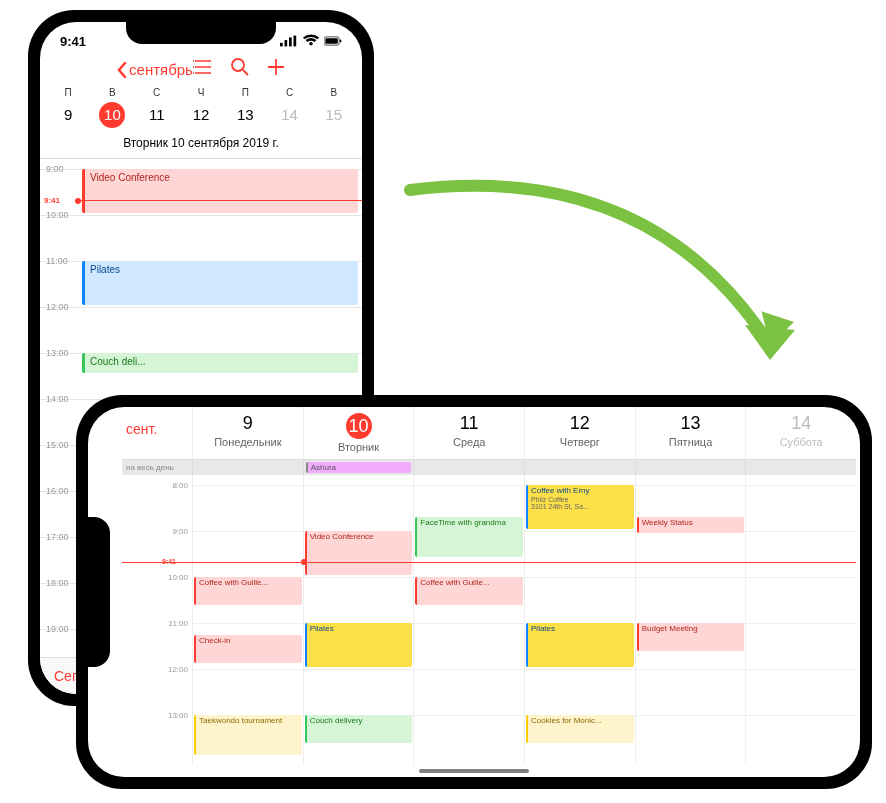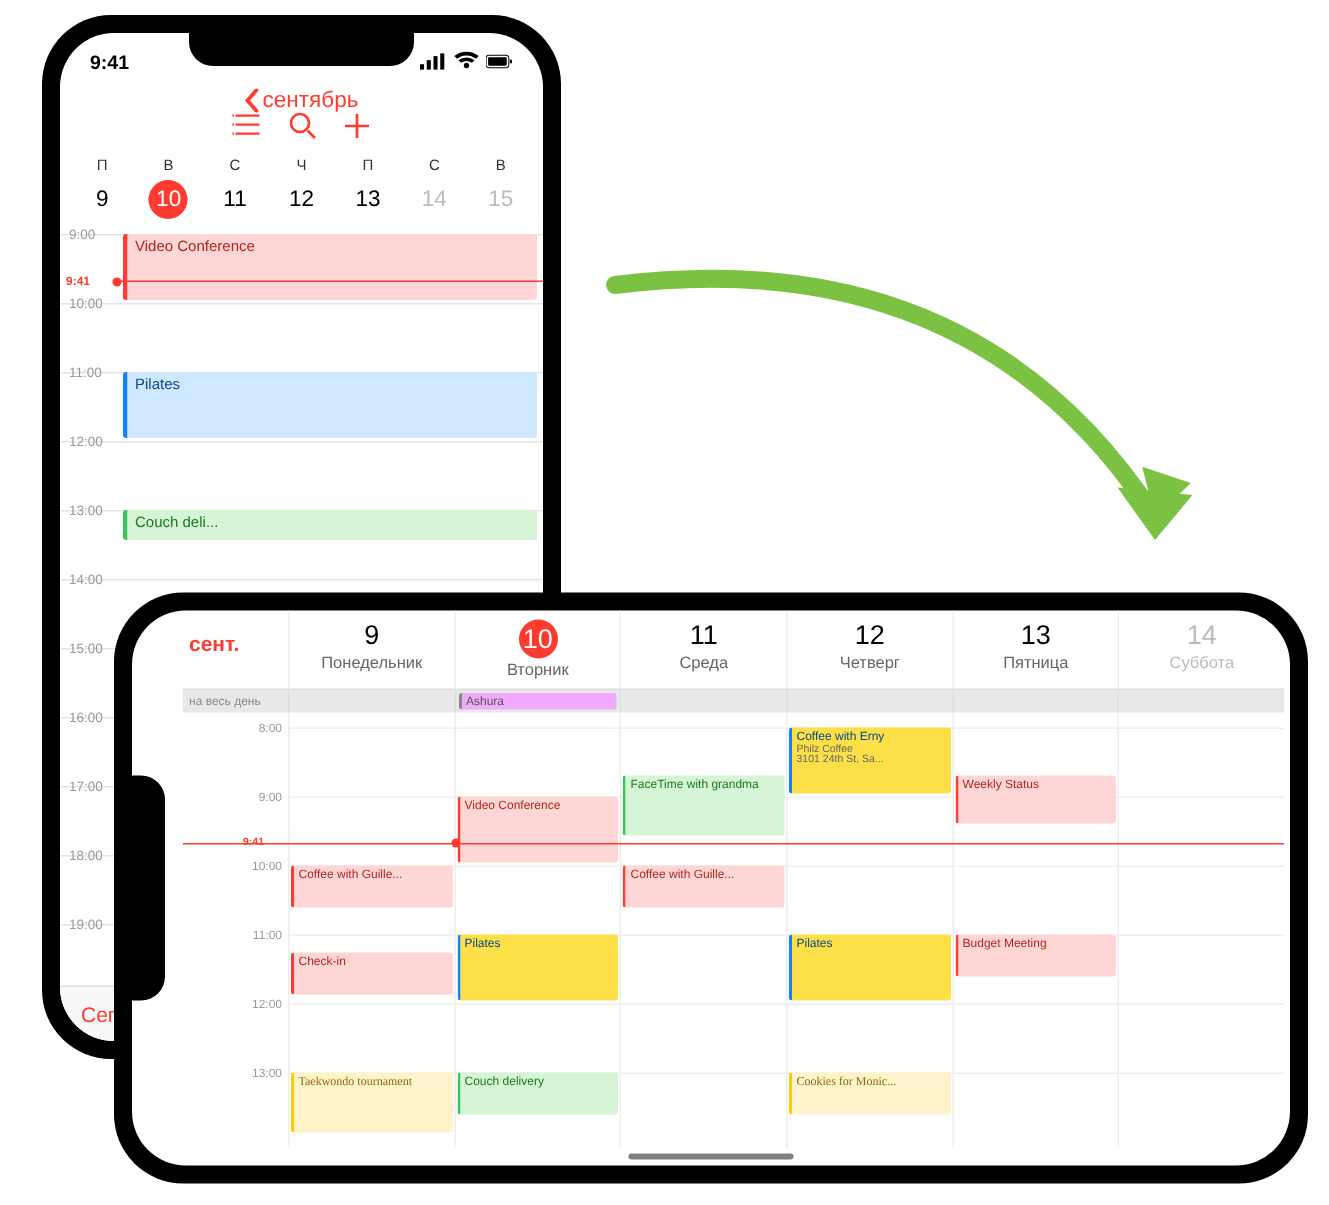--- a/index.html
+++ b/index.html
@@ -6,21 +6,21 @@
 body { font-family: -apple-system, "Helvetica Neue", Arial, sans-serif; background: #fff; width: 886px; height: 803px; position: relative; overflow: hidden; }
 
 
 .phone1 { position: absolute; left: 28px; top: 10px; width: 346px; height: 696px; background: #000; border-radius: 46px; padding: 12px; }
 .screen1 { width: 100%; height: 100%; background: #fff; border-radius: 36px; overflow: hidden; position: relative; }
 .notch1 { position: absolute; top: 0; left: 50%; transform: translateX(-50%); width: 150px; height: 22px; background: #000; border-radius: 0 0 16px 16px; z-index: 20; }
 
 .status-bar { display: flex; justify-content: space-between; align-items: center; padding: 8px 20px 0; font-size: 13px; font-weight: 600; height: 30px; }
 .status-right { display: flex; gap: 4px; align-items: center; }
 
-.nav1 { display: flex; justify-content: center; align-items: center; padding: 6px 14px; flex-direction: column; }
+.nav1 { display: flex; justify-content: center; align-items: center; padding: 6px 14px; }
 .nav-back { color: #ff3b30; font-size: 15px; display: flex; align-items: center; gap: 2px; }
 .nav-icons { display: flex; gap: 18px; }
 .nav-icon { color: #ff3b30; font-size: 19px; }
 
 .week-row { display: flex; padding: 0 6px; }
 .day-col { flex: 1; text-align: center; }
 .day-abbr { font-size: 10px; color: #333; margin-bottom: 4px; }
 .day-num { font-size: 15px; padding: 4px 0; }
 .day-num.sel { background: #ff3b30; color: #fff; border-radius: 50%; width: 26px; height: 26px; line-height: 18px; margin: 0 auto; }
 .day-num.wk { color: #bbb; }
@@ -41,42 +41,42 @@
 .today-bar { position: absolute; bottom: 0; left: 0; right: 0; padding: 10px 14px; border-top: 1px solid #ddd; background: #f8f8f8; font-size: 14px; color: #ff3b30; }
 
 
 .phone2 { position: absolute; left: 76px; top: 395px; width: 796px; height: 394px; background: #000; border-radius: 46px; padding: 12px; z-index: 5; }
 .screen2 { width: 100%; height: 100%; background: #fff; border-radius: 36px; overflow: hidden; position: relative; }
 .notch2 { position: absolute; left: 0; top: 50%; transform: translateY(-50%); width: 22px; height: 150px; background: #000; border-radius: 0 16px 16px 0; z-index: 20; }
 
 .p2-content { position: absolute; left: 34px; right: 4px; top: 0; bottom: 0; }
 
 .wk-header { display: flex; border-bottom: 1px solid #ddd; }
-.wk-month { width: 70px; color: #ff3b30; font-weight: 700; font-size: 14px; padding: 14px 0 0 4px; }
+.wk-month { width: 70px; color: #ff3b30; font-weight: 400; font-size: 14px; padding: 14px 0 0 4px; }
 .wk-day { flex: 1; text-align: center; padding: 6px 0; border-left: 1px solid #eee; }
 .wk-dn { font-size: 18px; font-weight: 400; }
 .wk-dn.sel { background: #ff3b30; color: #fff; border-radius: 50%; width: 26px; height: 26px; line-height: 26px; display: inline-block; }
 .wk-dw { font-size: 11px; color: #666; margin-top: 2px; }
 .wk-day.sat .wk-dn, .wk-day.sat .wk-dw { color: #bbb; }
 
 .allday-row { display: flex; background: #e8e8e8; font-size: 9px; }
 .allday-lbl { width: 70px; padding: 3px 4px; color: #888; font-size: 8px; }
 .allday-cell { flex: 1; border-left: 1px solid #ddd; padding: 2px; }
 .allday-ev { background: #f0abfc; padding: 1px 3px; border-radius: 2px; font-size: 8px; border-left: 2px solid #888; color: #555;}
 
 .wk-grid { position: relative; height: 290px; display: flex; }
 .wk-timecol { width: 70px; position: relative; }
 .wk-hr { position: absolute; right: 4px; font-size: 8px; color: #999; margin-left: 12px; }
 .wk-daycol { flex: 1; border-left: 1px solid #eee; position: relative; }
 .wk-gridline { position: absolute; left: 70px; right: 0; border-top: 1px solid #eee; }
 .wk-ev { position: absolute; left: 1px; right: 1px; font-size: 8px; padding: 2px 3px; border-radius: 2px; border-left: 2px solid; overflow: hidden; line-height: 1.1; }
 .wk-ev.red { background: #ffd6d6; border-color: #ff3b30; color: #b0261c; }
 .wk-ev.blue { background: #fde047; border-color: #0a84ff; color: #08488a; }
 .wk-ev.green { background: #d6f5d6; border-color: #34c759; color: #1a7a1a; }
-.wk-ev.yellow { background: #fff3cc; border-color: #ffcc00; color: #8a6d00; font-family: Liberation Serif, serif; }
+.wk-ev.yellow { background: #fff3cc; border-color: #ffcc00; color: #8a6d00; }
 .wk-ev .sub { font-size: 7px; color: #666; }
 
 .wk-now { position: absolute; left: 0; right: 0; border-top: 1.5px solid #ff3b30; z-index: 10; }
 .wk-now-lbl { position: absolute; left: 40px; top: -5px; font-size: 7px; color: #ff3b30; font-weight: 600; }
 .wk-now-dot { position: absolute; width: 6px; height: 6px; background: #ff3b30; border-radius: 50%; top: -3px; }
 
 .home-ind { position: absolute; bottom: 4px; left: 50%; transform: translateX(-50%); width: 110px; height: 4px; background: #000; border-radius: 3px; opacity: 0.5; }
 
 
 .arrow { position: absolute; left: 370px; top: 170px; width: 440px; height: 230px; z-index: 10; pointer-events: none; }
@@ -158,20 +158,21 @@
       <div class="day-col">
           <div class="day-abbr">С</div>
           <div class="day-num wk">14</div>
         </div>
       <div class="day-col">
           <div class="day-abbr">В</div>
           <div class="day-num wk">15</div>
         </div>
     </div>
 
+    <div class="date-title">Вторник  10 сентября 2019 г.</div>
 
     <div class="timeline">
       <div class="hour-row" style="top:10px">
           <span class="hour-lbl">9:00</span>
         </div>
       <div class="hour-row" style="top:56px">
           <span class="hour-lbl">10:00</span>
         </div>
       <div class="hour-row" style="top:102px">
           <span class="hour-lbl">11:00</span>
@@ -301,21 +302,21 @@
           <div class="wk-ev blue" style="top:10px;height:44px">
             <div>Coffee with Erny</div>
             <div class="sub">Philz Coffee</div>
             <div class="sub">3101 24th St, Sa...</div>
           </div>
           <div class="wk-ev blue" style="top:148px;height:44px">Pilates</div>
           <div class="wk-ev yellow" style="top:240px;height:28px">Cookies for Monic...</div>
         </div>
 
         <div class="wk-daycol">
-          <div class="wk-ev red" style="top:42px;height:32px">Weekly Status</div>
+          <div class="wk-ev red" style="top:42px;height:16px">Weekly Status</div>
           <div class="wk-ev red" style="top:148px;height:28px">Budget Meeting</div>
         </div>
 
         <div class="wk-daycol"></div>
       </div>
 
     </div>
     <div class="home-ind"></div>
   </div>
 </div>

